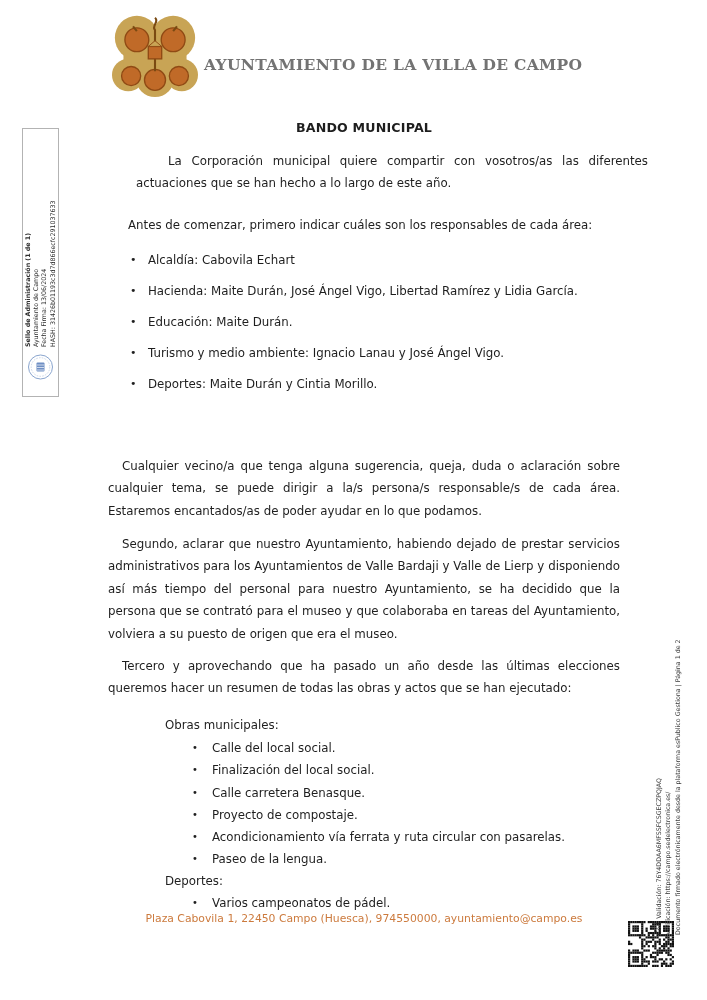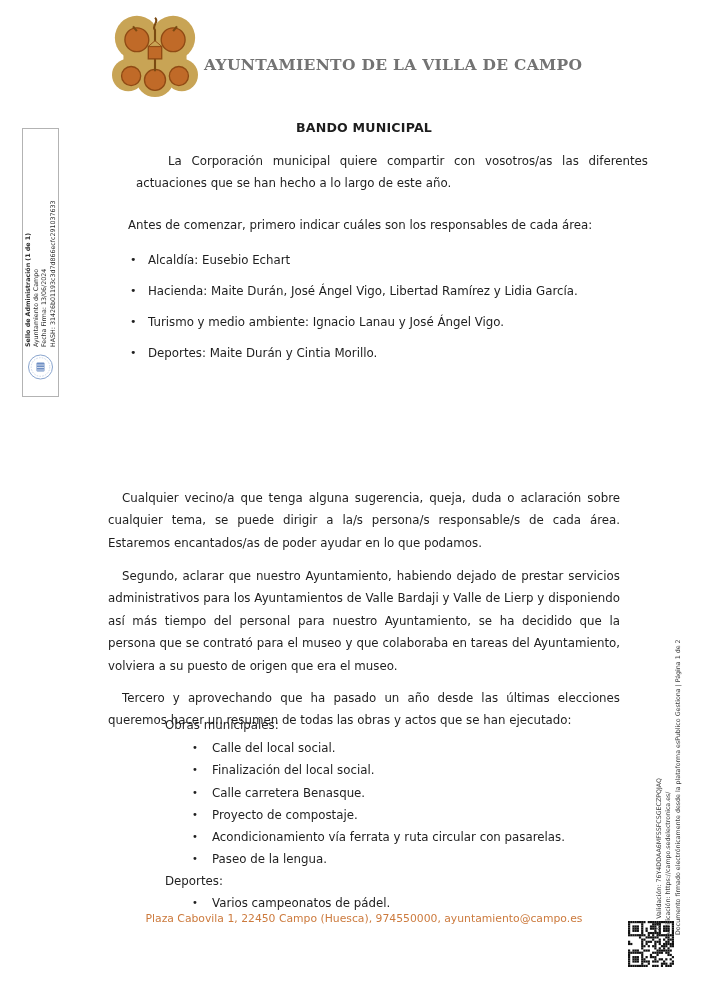--- a/index.html
+++ b/index.html
@@ -14,21 +14,21 @@
     font-family:"DejaVu Serif","Liberation Serif",serif;
     font-weight:bold;font-size:15.5px;letter-spacing:.3px;color:#737373;
   }
   
   .main{position:absolute;left:108px;top:0;width:512px;height:1000px;font-size:11.8px;}
   .main>*{position:absolute;width:100%;margin:0;}
   .doc-title{top:120px;text-align:center;font-weight:bold;font-size:12.6px;letter-spacing:.2px;}
   p.body{line-height:22.4px;text-align:justify;}
   .indent-lg{text-indent:32px;margin-left:28px;}
   .indent-md{text-indent:20px;}
-  .indent-sm{text-indent:14px;margin-top:32px;}
+  .indent-sm{text-indent:14px;}
   .p1{top:150px;}
   .p2{top:214px;}
   .p3{top:455px;}
   .p4{top:533px;}
   .p5{top:655px;}
   ul{list-style:none;padding:0;}
   ul.resp{top:249px;padding-left:40px;}
   ul.resp li{position:relative;line-height:22.4px;margin-bottom:8.6px;}
   ul.resp li::before{content:"•";position:absolute;left:-18px;font-size:11px;}
   .sub-heading{left:57px;width:455px;line-height:22.4px;}
@@ -106,22 +106,23 @@
     </svg>
   </div>
 
   <div class="main">
     <h1 class="doc-title">BANDO MUNICIPAL</h1>
 
     <p class="body p1 indent-lg">La Corporación municipal quiere compartir con vosotros/as las diferentes actuaciones que se han hecho a lo largo de este año.</p>
     <p class="body p2 indent-md">Antes de comenzar, primero indicar cuáles son los responsables de cada área:</p>
 
     <ul class="resp">
-      <li>Alcaldía: Eusebio Echart</li>
+      <li>Alcaldía: Cabovila Echart</li>
       <li>Hacienda: Maite Durán, José Ángel Vigo, Libertad Ramírez y Lidia García.</li>
+      <li>Educación: Maite Durán.</li>
       <li>Turismo y medio ambiente: Ignacio Lanau y José Ángel Vigo.</li>
       <li>Deportes: Maite Durán y Cintia Morillo.</li>
     </ul>
 
     <p class="body p3 indent-sm">Cualquier vecino/a que tenga alguna sugerencia, queja, duda o aclaración sobre cualquier tema, se puede dirigir a la/s persona/s responsable/s de cada área. Estaremos encantados/as de poder ayudar en lo que podamos.</p>
     <p class="body p4 indent-sm">Segundo, aclarar que nuestro Ayuntamiento, habiendo dejado de prestar servicios administrativos para los Ayuntamientos de Valle Bardaji y Valle de Lierp y disponiendo así más tiempo del personal para nuestro Ayuntamiento, se ha decidido que la persona que se contrató para el museo y que colaboraba en tareas del Ayuntamiento, volviera a su puesto de origen que era el museo.</p>
     <p class="body p5 indent-sm">Tercero y aprovechando que ha pasado un año desde las últimas elecciones queremos hacer un resumen de todas las obras y actos que se han ejecutado:</p>
 
     <div class="sub-heading obras-h">Obras municipales:</div>
     <ul class="sub obras">

